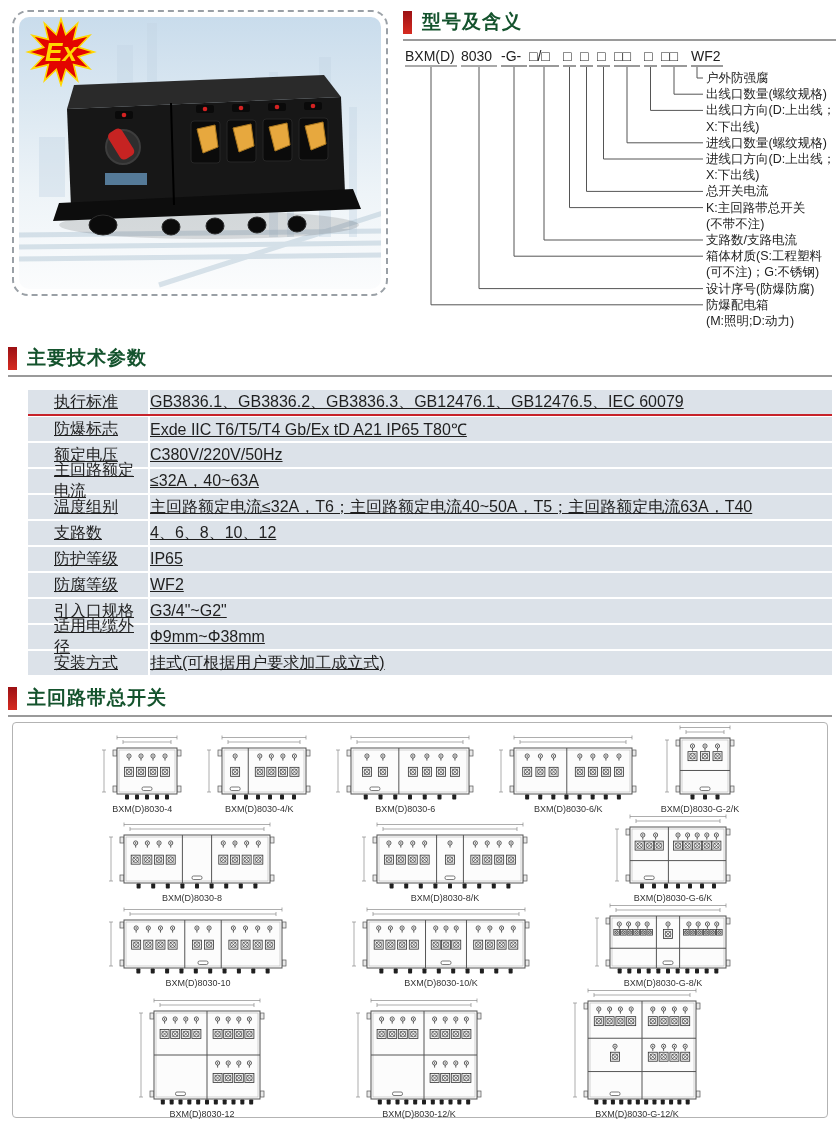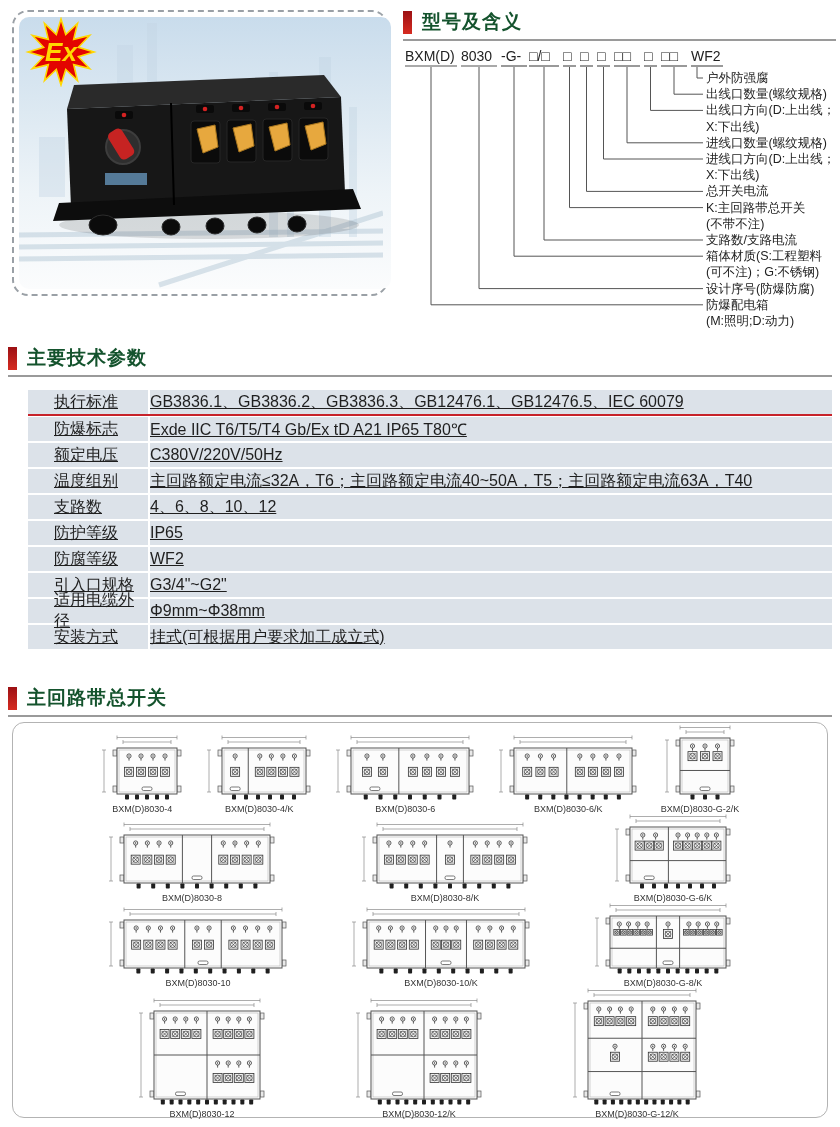--- a/index.html
+++ b/index.html
@@ -7,41 +7,41 @@
 
   
   .sec{position:absolute;}
   .sec-header{display:flex;align-items:center;gap:10px;height:24px;}
   .red-bar{width:9px;height:23px;background:linear-gradient(180deg,#9c1114,#d62b21);}
   .sec-title{font-size:19px;font-weight:bold;color:#14532d;letter-spacing:1px;}
   .sec-line{height:2px;background:#9a9a9a;margin-top:5px;}
 
   
   .photo-panel{position:absolute;left:12px;top:10px;width:376px;height:286px;border:2px dashed #9aa0a6;border-radius:16px;box-sizing:border-box;padding:5px;}
-  .photo-inner{width:100%;height:100%;border-radius:10px;overflow:hidden;position:relative;background:linear-gradient(180deg,#c9dcec 0%,#dde9f2 35%,#eef4f8 65%,#fbfcfd 100%);padding-left:10px;}
+  .photo-inner{width:100%;height:100%;border-radius:10px;overflow:hidden;position:relative;background:linear-gradient(180deg,#c9dcec 0%,#dde9f2 35%,#eef4f8 65%,#fbfcfd 100%);}
   .photo-inner svg{position:absolute;left:0;top:0;}
   .ex-badge{position:absolute;right:14px;top:16px;}
 
   
   .model-sec{left:403px;top:10px;width:433px;}
   #model-svg{margin-top:8px;display:block;}
   .code-seg{font-size:14px;fill:#222;}
   .meaning-label{font-size:12.5px;fill:#222;}
 
   
   .params-sec{left:8px;top:346px;width:824px;}
   .params-table{position:absolute;left:28px;top:390px;width:804px;}
   .param-row{display:flex;align-items:center;height:24px;margin-bottom:2px;background:#dce2e9;font-size:16px;color:#1f1f1f;text-decoration:underline;}
   .param-row.first{box-shadow:0 2px 0 0 #c7232a;margin-bottom:3px;}
   .param-label{width:122px;padding-left:26px;box-sizing:border-box;border-right:2px solid #fff;flex-shrink:0;height:100%;display:flex;align-items:center;}
   .param-value{padding-left:0;flex:1;white-space:nowrap;}
 
   
   .dims-sec{left:8px;top:686px;width:824px;}
-  .figs-panel{position:absolute;left:12px;top:722px;width:816px;height:396px;border:1px solid #b3b3b3;border-radius:12px;background:#fff;box-sizing:border-box;display:flex;flex-direction:column;justify-content:space-evenly;padding:2px 8px;}
+  .figs-panel{position:absolute;left:12px;top:722px;width:816px;height:396px;border:1px solid #b3b3b3;border-radius:4px;background:#fff;box-sizing:border-box;display:flex;flex-direction:column;justify-content:space-evenly;padding:2px 8px;}
   .fig-row{display:flex;justify-content:center;align-items:flex-end;}
   .fig-row.r1{gap:22px;} .fig-row.r2{gap:84px;} .fig-row.r3{gap:62px;} .fig-row.r4{gap:88px;}
   .figure{display:flex;flex-direction:column;align-items:center;}
   .fig-label{font-size:9px;color:#333;margin-top:1px;white-space:nowrap;}
 </style>
 </head>
 <body>
 
 <div class="photo-panel">
   <div class="photo-inner">
@@ -187,20 +187,24 @@
     </div>
     <div class="param-row">
       <div class="param-label">防爆标志</div>
       <div class="param-value">Exde IIC T6/T5/T4 Gb/Ex tD A21 IP65 T80℃</div>
     </div>
     <div class="param-row">
       <div class="param-label">额定电压</div>
       <div class="param-value">C380V/220V/50Hz</div>
     </div>
     <div class="param-row">
+      <div class="param-label">主回路额定电流</div>
+      <div class="param-value">≤32A，40~63A</div>
+    </div>
+    <div class="param-row">
       <div class="param-label">温度组别</div>
       <div class="param-value">主回路额定电流≤32A，T6；主回路额定电流40~50A，T5；主回路额定电流63A，T40</div>
     </div>
     <div class="param-row">
       <div class="param-label">支路数</div>
       <div class="param-value">4、6、8、10、12</div>
     </div>
     <div class="param-row">
       <div class="param-label">防护等级</div>
       <div class="param-value">IP65</div>

